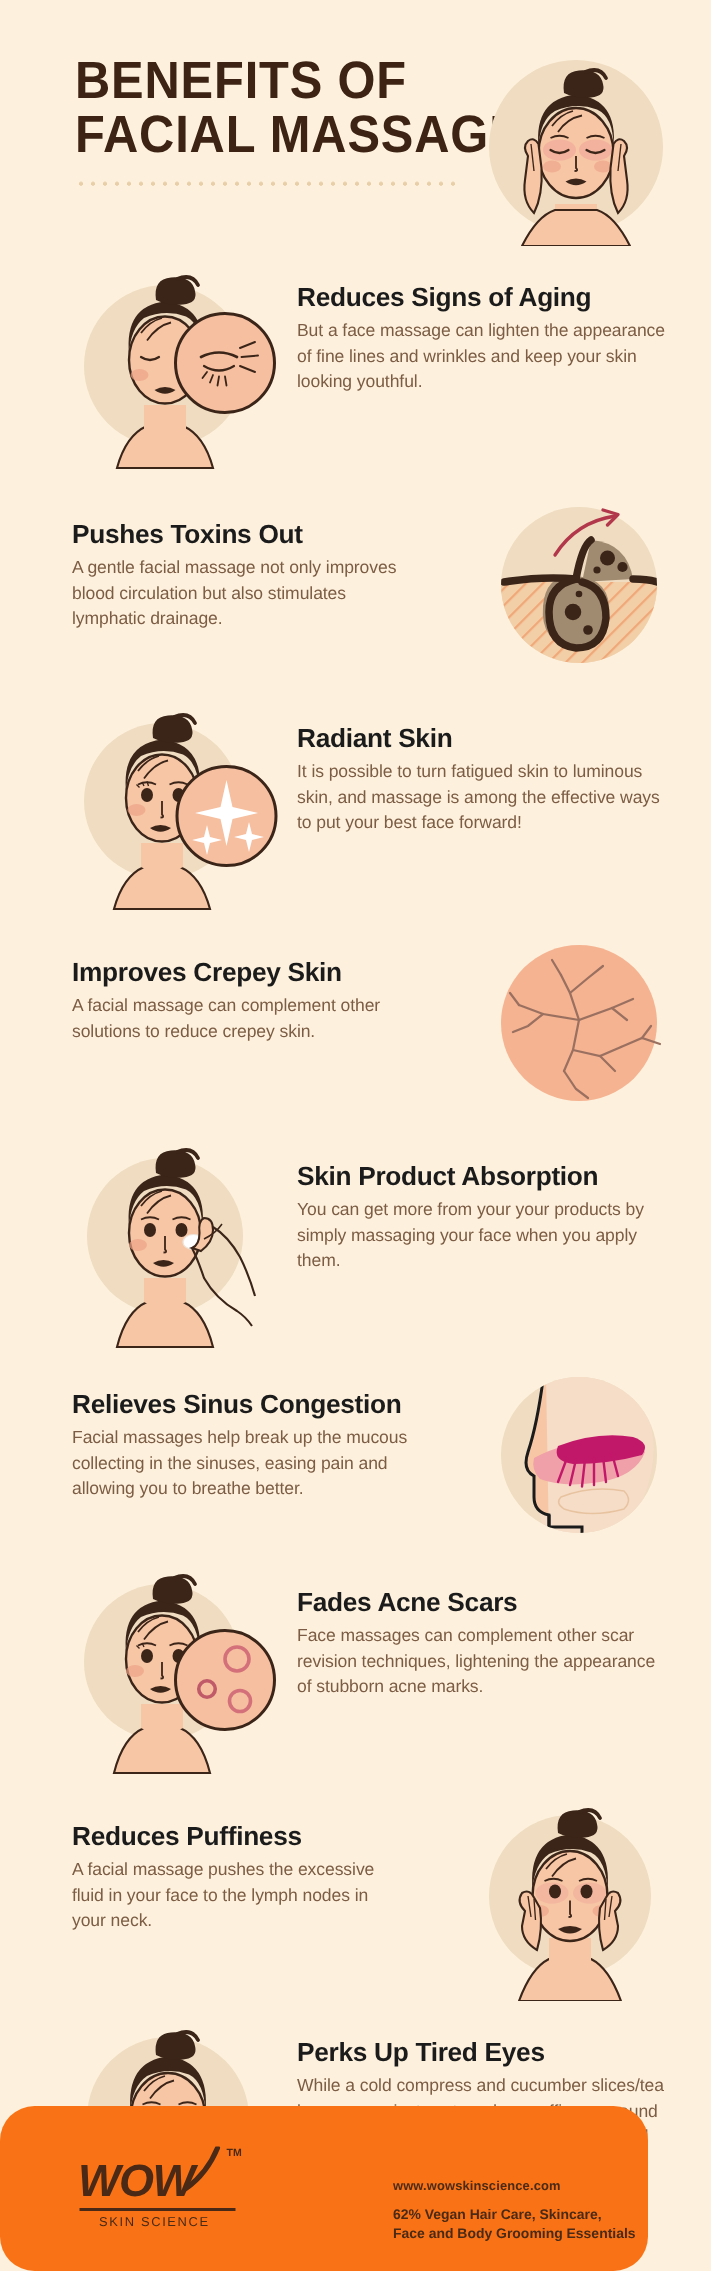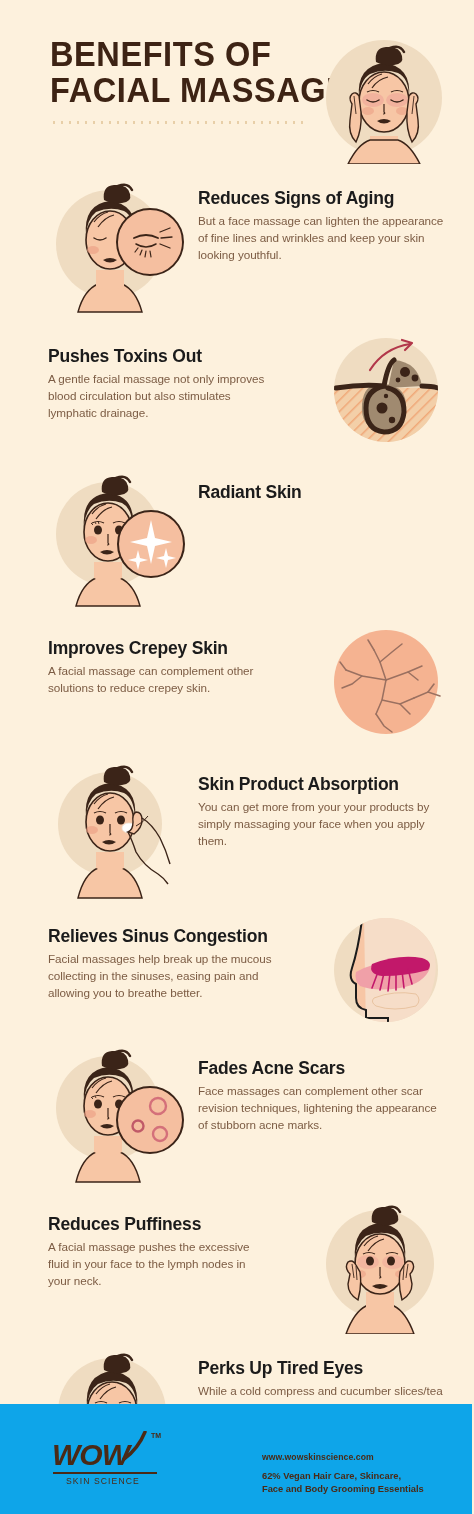--- a/index.html
+++ b/index.html
@@ -92,25 +92,26 @@
     letter-spacing: -0.05px;
     max-width: 250px;
   }
   .row.right-art .b-body { max-width: 232px; }
 
   
   .footer {
     position: absolute;
     left: 0;
     bottom: 0;
-    width: 472px;
+    width: 432px;
     height: 110px;
-    background: #0ea5e9;
+    background: #f97316;
     display: flex;
     align-items: center;
+    border-radius: 23px;
   }
   .logo-block {
     position: absolute;
     left: 52px;
     top: 36px;
     width: 126px;
   }
   .logo-wow {
     position: relative;
     font-family: "Liberation Sans", sans-serif;
@@ -313,20 +314,21 @@
           <ellipse cx="43" cy="72" rx="6" ry="4" fill="#eda387" opacity="0.7"></ellipse>
           <path d="M52 84 Q59 80 66 84 Q59 89 52 84 Z" fill="#3b2418"></path>
           <circle cx="103" cy="76" r="33" fill="#f5bfa0" stroke="#3b2418" stroke-width="2"></circle>
           <path d="M103 52 L107 70 L124 74 L107 78 L103 96 L99 78 L82 74 L99 70 Z" fill="#ffffff"></path>
           <path d="M90 82 L92 90 L100 92 L92 94 L90 102 L88 94 L80 92 L88 90 Z" fill="#ffffff"></path>
           <path d="M118 80 L120 88 L128 90 L120 92 L118 100 L116 92 L108 90 L116 88 Z" fill="#ffffff"></path>
         </svg>
       </div>
       <div class="copy">
         <div class="b-title">Radiant Skin</div>
+        <div class="b-body">It is possible to turn fatigued skin to luminous skin, and massage is among the effective ways to put your best face forward!</div>
       </div>
     </div>
 
     <div class="row right-art" style="margin-top:10px;gap:20px;">
       <div class="copy">
         <div class="b-title">Improves Crepey Skin</div>
         <div class="b-body">A facial massage can complement other solutions to reduce crepey skin.</div>
       </div>
       <div class="art small">
         <svg viewBox="0 0 128 128" width="128" height="128">

